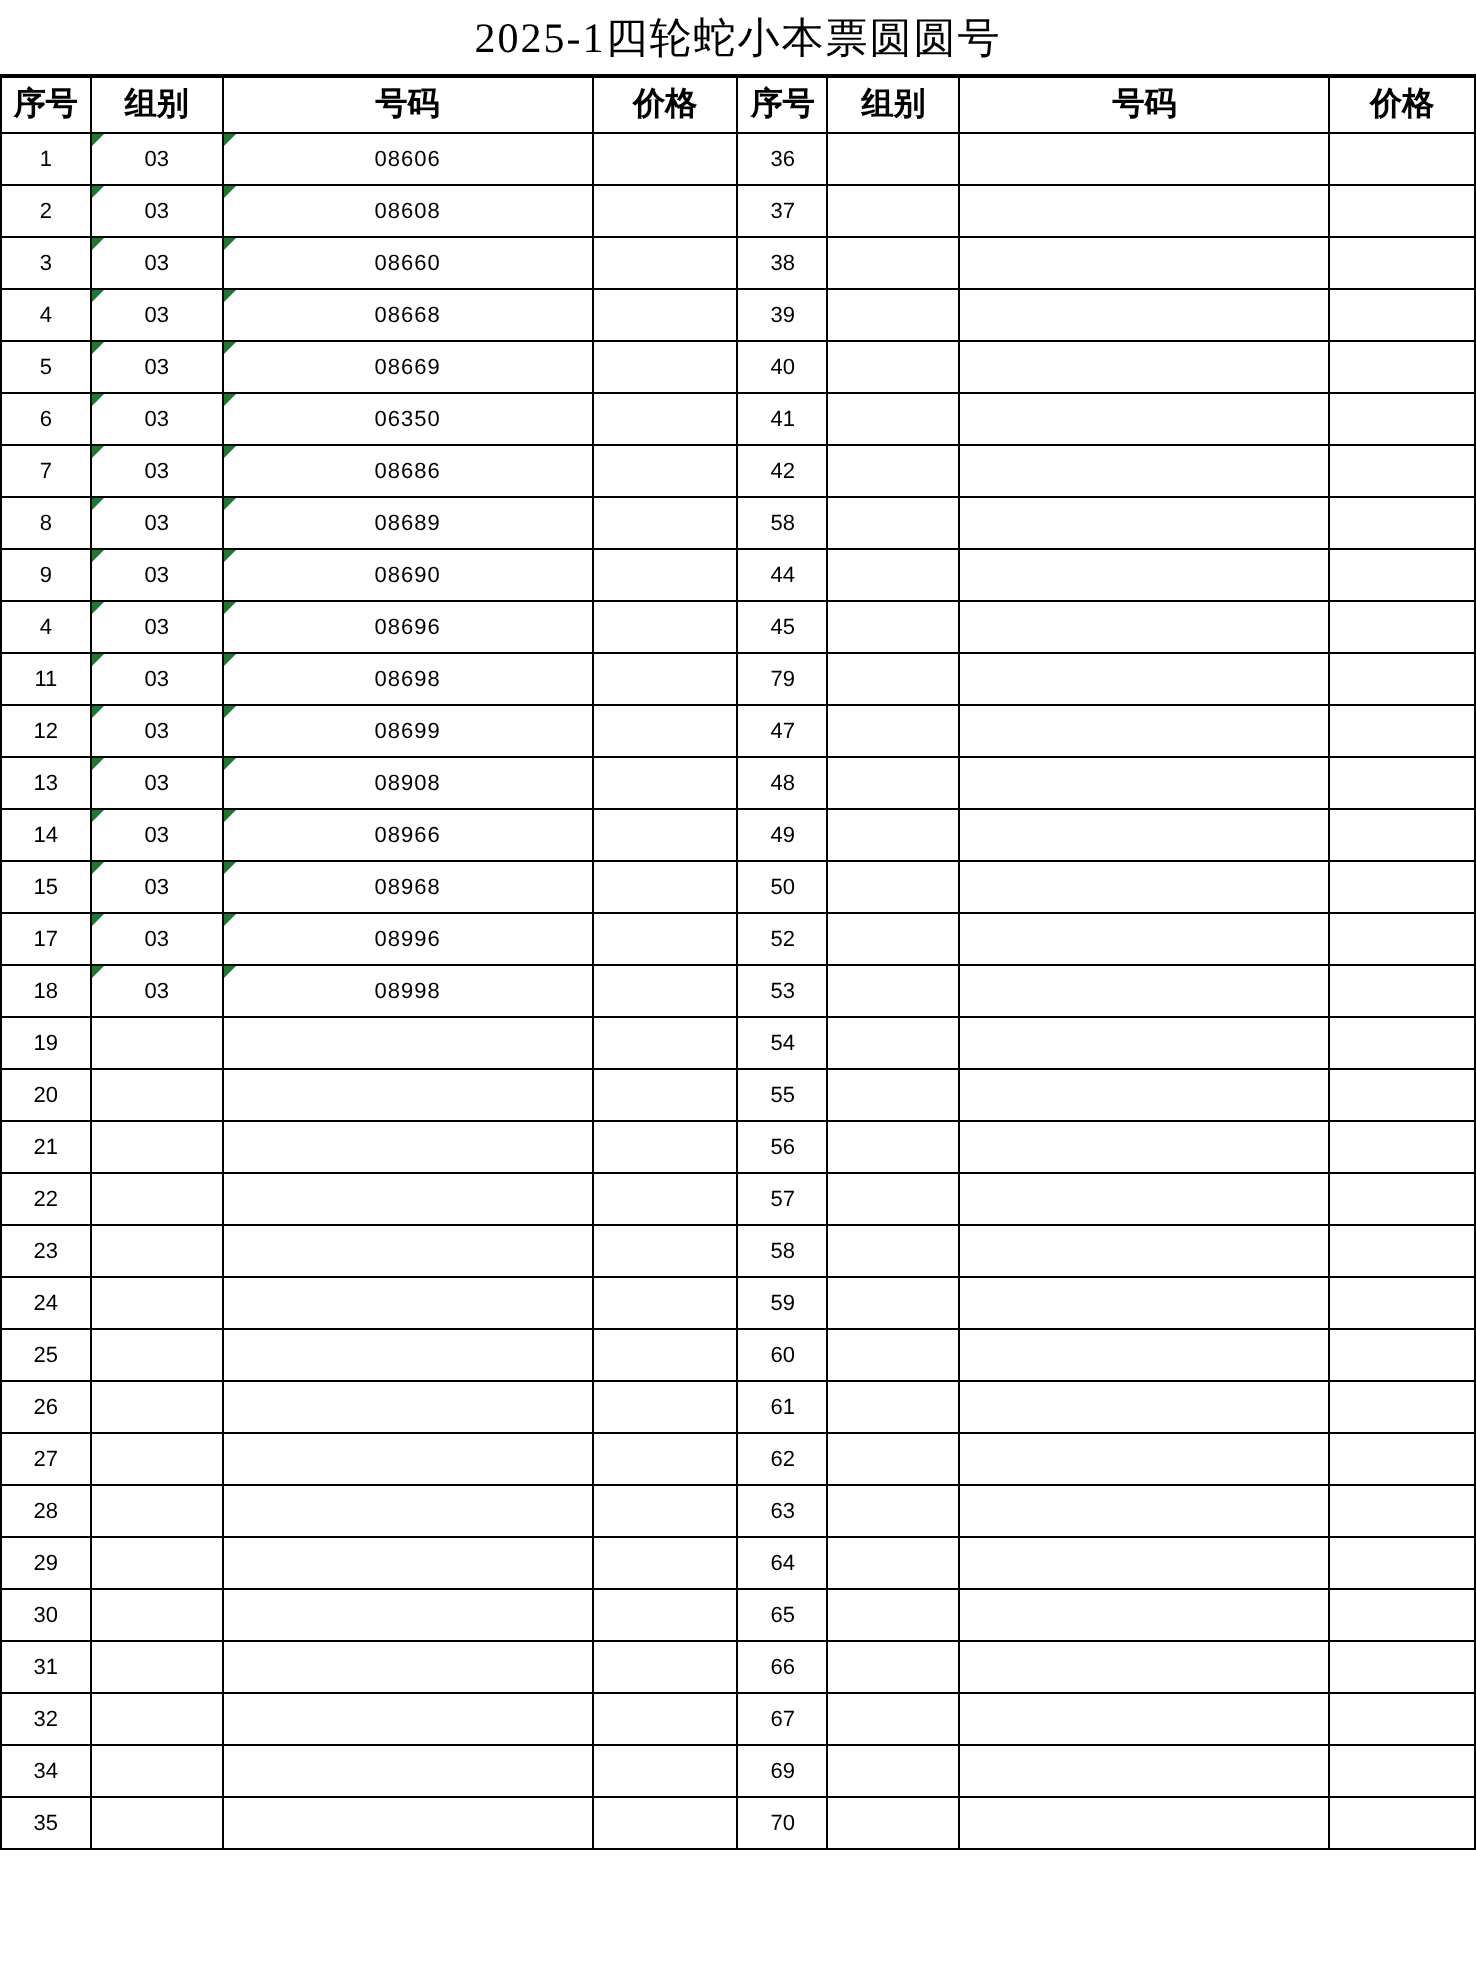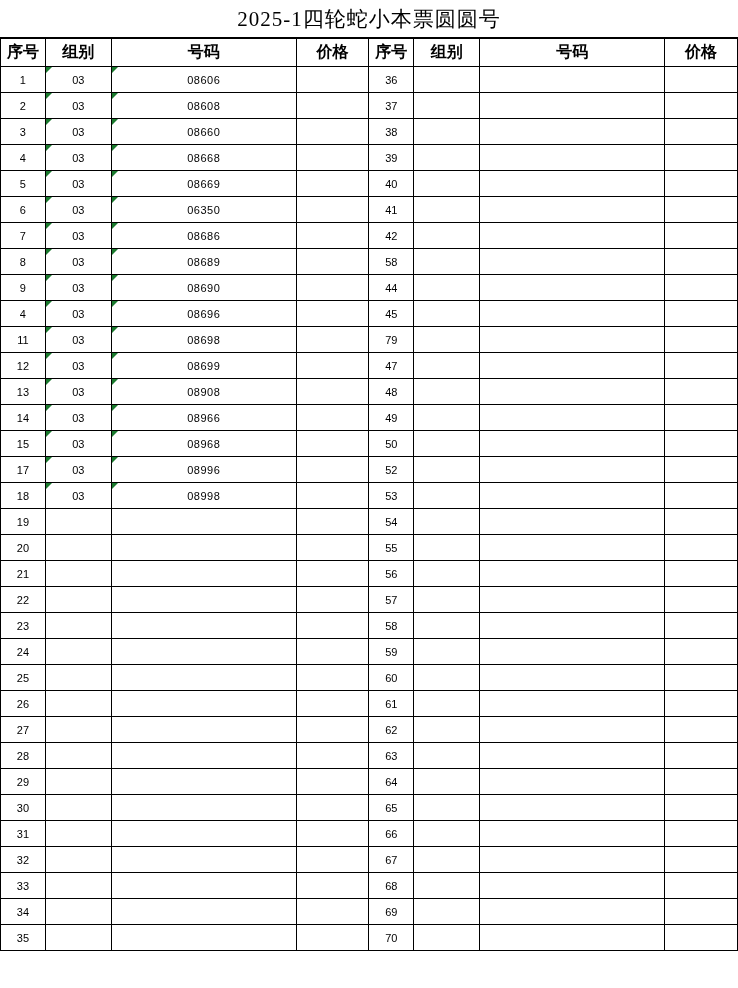--- a/index.html
+++ b/index.html
@@ -417,30 +417,20 @@
           <td class="seq">32</td>
           <td class="grp"></td>
           <td class="num"></td>
           <td class="price"></td>
           <td class="seq">67</td>
           <td class="grp"></td>
           <td class="num"></td>
           <td class="price"></td>
         </tr>
         <tr>
-          <td class="seq">33</td>
-          <td class="grp"></td>
-          <td class="num"></td>
-          <td class="price"></td>
-          <td class="seq">68</td>
-          <td class="grp"></td>
-          <td class="num"></td>
-          <td class="price"></td>
-        </tr>
-        <tr>
           <td class="seq">34</td>
           <td class="grp"></td>
           <td class="num"></td>
           <td class="price"></td>
           <td class="seq">69</td>
           <td class="grp"></td>
           <td class="num"></td>
           <td class="price"></td>
         </tr>
         <tr>

